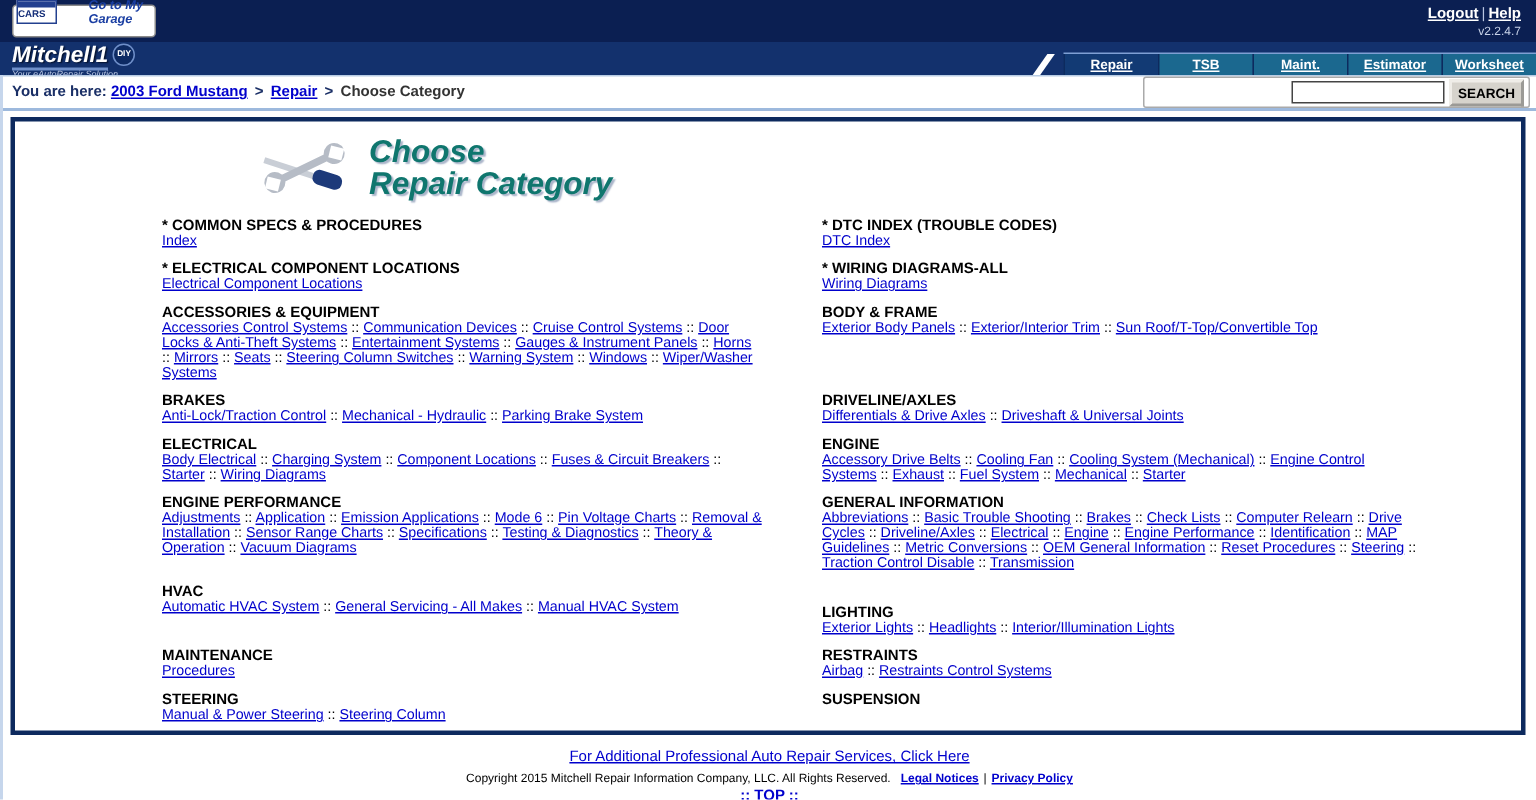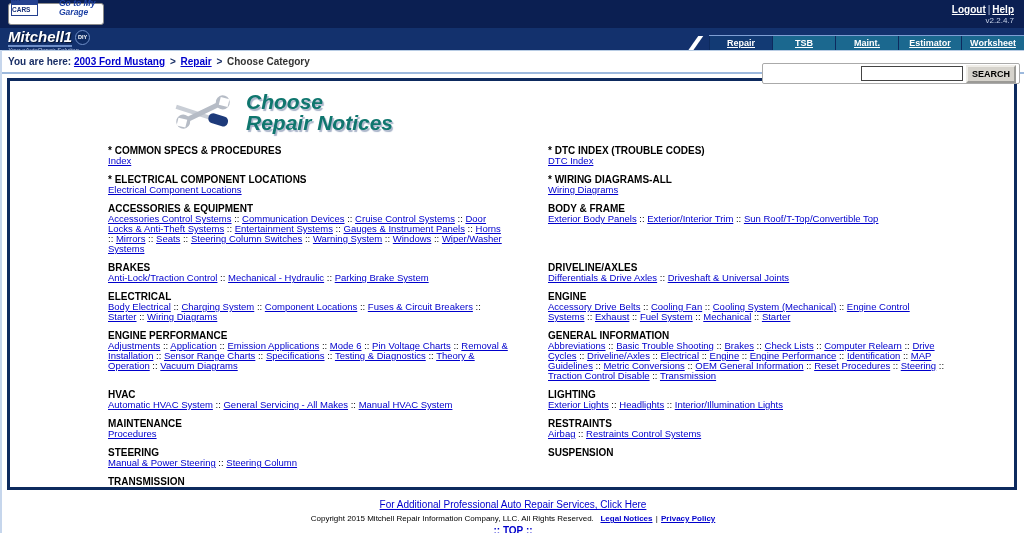--- a/index.html
+++ b/index.html
@@ -41,21 +41,21 @@
   .tab.active { background:#123a74; }
 
   
   .lower { border-left:2px solid #c6d6ec; }
   .crumbrow { height:24px; background:#fff; border-top:1px solid #b8cce4;
               border-bottom:2px solid #9db9dd; position:relative; }
   .crumb { position:absolute; left:6px; top:5px; font-size:10px; font-weight:bold; color:#1a2f66; }
   .crumb a { color:#0000cc; text-decoration:underline; cursor:pointer; }
   .crumb .bsep { color:#1a2f66; margin:0 2px; }
   .crumb-current { color:#333; }
-  .search-panel { position:absolute; right:4px; top:12px; width:258px; height:21px;
+  .search-panel { position:absolute; right:4px; top:0; width:258px; height:21px;
                   border:1px solid #aaa; border-radius:2px; background:#fff; display:flex;
                   justify-content:flex-end; align-items:center; gap:3px; padding:0 3px;margin-left:32px; }
   .search-panel input { width:102px; height:15px; border:1px solid #444; font-size:10px; padding:0 2px; }
   .search-panel button { font-size:9px; font-weight:bold; color:#000; background:#d6d3cc;
                          border:2px outset #efede8; height:18px; padding:0 4px; cursor:pointer; }
 
   
   .main-box { margin:4px 7px 0 5px; border:3px solid #0d2a5e; background:#fff;
               height:412px; overflow:hidden; }
   .title-block { display:flex; align-items:center; gap:10px; margin:8px 0 0 160px; height:46px; }
@@ -138,21 +138,21 @@
           <g transform="rotate(-26 33 24)">
             <rect x="12" y="21.5" width="42" height="5" rx="2" fill="#b6bcc6"></rect>
             <circle cx="11" cy="24" r="7" fill="#b6bcc6"></circle>
             <rect x="5" y="20" width="9" height="8" fill="#ffffff" transform="rotate(40 9 24)"></rect>
             <circle cx="55" cy="24" r="7" fill="#b6bcc6"></circle>
             <rect x="52" y="20" width="9" height="8" fill="#ffffff" transform="rotate(40 56 24)"></rect>
           </g>
         </svg>
         <div class="title-text">
           <div>Choose</div>
-          <div>Repair Notices</div>
+          <div>Repair Category</div>
         </div>
       </div>
       <div class="category-grid">
           <div class="cat-section" style="grid-area: 1 / 1;">
             <div class="cat-heading">* COMMON SPECS &amp; PROCEDURES</div>
             <div class="cat-links"><a>Index</a></div>
           </div>
           <div class="cat-section" style="grid-area: 2 / 1;">
             <div class="cat-heading">* ELECTRICAL COMPONENT LOCATIONS</div>
             <div class="cat-links"><a>Electrical Component Locations</a></div>
@@ -206,21 +206,21 @@
             <div class="cat-links"><a>Differentials &amp; Drive Axles</a><span class="sep"> :: </span><a>Driveshaft &amp; Universal Joints</a></div>
           </div>
           <div class="cat-section" style="grid-area: 5 / 2;">
             <div class="cat-heading">ENGINE</div>
             <div class="cat-links"><a>Accessory Drive Belts</a><span class="sep"> :: </span><a>Cooling Fan</a><span class="sep"> :: </span><a>Cooling System (Mechanical)</a><span class="sep"> :: </span><a>Engine Control Systems</a><span class="sep"> :: </span><a>Exhaust</a><span class="sep"> :: </span><a>Fuel System</a><span class="sep"> :: </span><a>Mechanical</a><span class="sep"> :: </span><a>Starter</a></div>
           </div>
           <div class="cat-section" style="grid-area: 6 / 2;">
             <div class="cat-heading">GENERAL INFORMATION</div>
             <div class="cat-links"><a>Abbreviations</a><span class="sep"> :: </span><a>Basic Trouble Shooting</a><span class="sep"> :: </span><a>Brakes</a><span class="sep"> :: </span><a>Check Lists</a><span class="sep"> :: </span><a>Computer Relearn</a><span class="sep"> :: </span><a>Drive Cycles</a><span class="sep"> :: </span><a>Driveline/Axles</a><span class="sep"> :: </span><a>Electrical</a><span class="sep"> :: </span><a>Engine</a><span class="sep"> :: </span><a>Engine Performance</a><span class="sep"> :: </span><a>Identification</a><span class="sep"> :: </span><a>MAP Guidelines</a><span class="sep"> :: </span><a>Metric Conversions</a><span class="sep"> :: </span><a>OEM General Information</a><span class="sep"> :: </span><a>Reset Procedures</a><span class="sep"> :: </span><a>Steering</a><span class="sep"> :: </span><a>Traction Control Disable</a><span class="sep"> :: </span><a>Transmission</a></div>
           </div>
-          <div class="cat-section" style="grid-area: 7 / 2;">
+          <div class="cat-section" style="grid-area: 7 / 2; margin-top: 14px;">
             <div class="cat-heading">LIGHTING</div>
             <div class="cat-links"><a>Exterior Lights</a><span class="sep"> :: </span><a>Headlights</a><span class="sep"> :: </span><a>Interior/Illumination Lights</a></div>
           </div>
           <div class="cat-section" style="grid-area: 8 / 2;">
             <div class="cat-heading">RESTRAINTS</div>
             <div class="cat-links"><a>Airbag</a><span class="sep"> :: </span><a>Restraints Control Systems</a></div>
           </div>
           <div class="cat-section" style="grid-area: 9 / 2;">
             <div class="cat-heading">SUSPENSION</div>
           </div>

